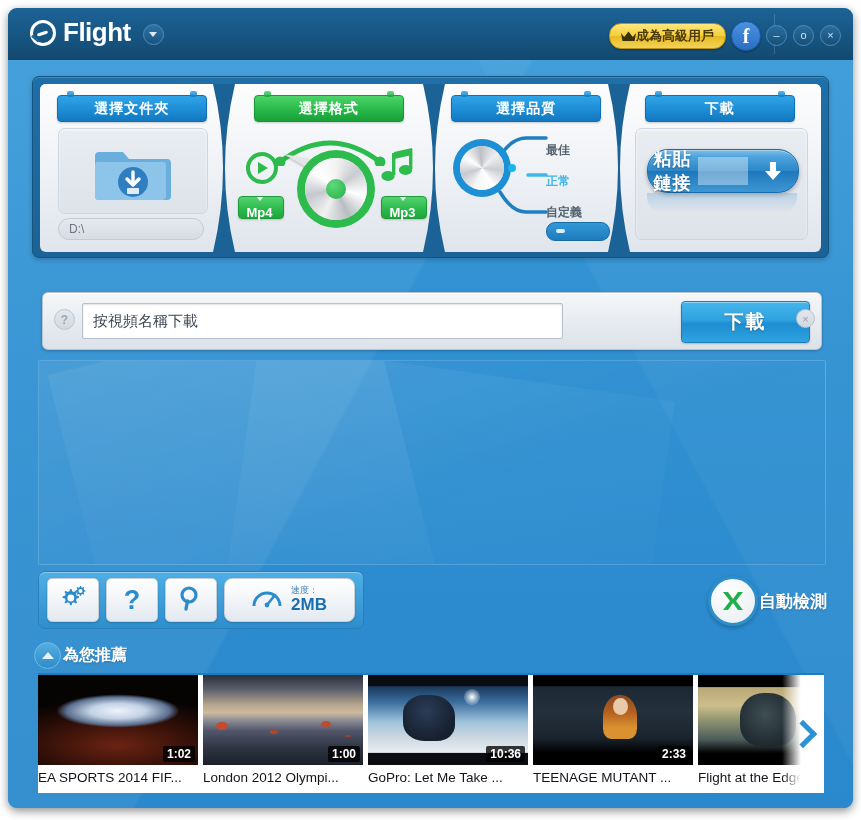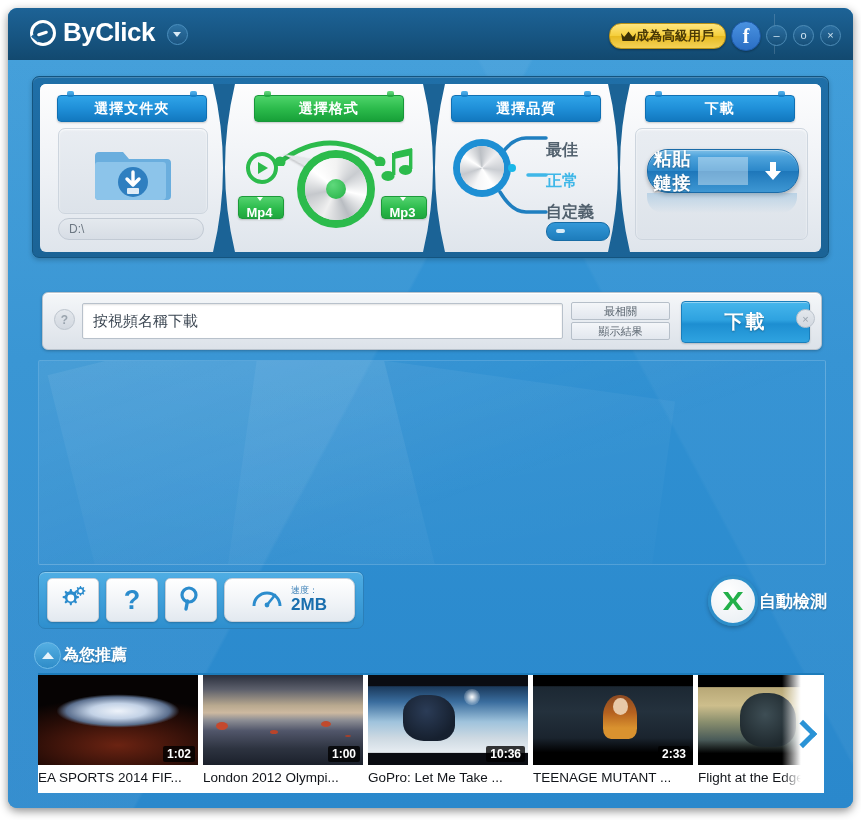--- a/index.html
+++ b/index.html
@@ -280,21 +280,21 @@
     z-index: 3;
   }
   .qual-knob-dot {
     position: absolute; left: 74px; top: 80px;
     width: 8px; height: 8px; border-radius: 50%;
     background: #19b7e8; z-index: 4;
   }
   .qual-list { position: absolute; left: 112px; top: 52px; }
   .qual-item {
     height: 28px; display: flex; align-items: center;
-    color: #52616e; font-size: 16px; font-weight: bold;
+    color: #52616e; font-size: 12px; font-weight: bold;
     margin-bottom: 3px;
     cursor: pointer;
   }
   .qual-item.active { color: #3fb7e8; }
   .qual-ticks { position: absolute; left: 64px; top: 48px; }
   .qual-slider {
     position: absolute; left: 112px; top: 138px;
     width: 62px; height: 17px; border-radius: 9px;
     background: linear-gradient(180deg,#3398d8,#1d7cbb);
     border: 1px solid #176ca5;
@@ -612,21 +612,21 @@
 </style>
 </head>
 <body>
 
 <div id="app">
   <div class="window">
 
     <div class="titlebar">
       <div class="logo-wrap">
         <span class="logo-mark"></span>
-        <span class="logo-text">ByClick</span>
+        <span class="logo-text">Flight</span>
         <span class="logo-caret">
             <i></i>
           </span>
       </div>
 
       <div class="premium-btn">
         <span class="crown">
           <svg width="15" height="11" viewBox="0 0 15 11">
               <path d="M0 2 L3.2 6 L7.5 0.6 L11.8 6 L15 2 L13.6 10 L1.4 10 Z" fill="#3b3107"></path>
             </svg>
@@ -746,24 +746,20 @@
             </span>
           </div>
           <div class="paste-refl"></div>
         </div>
       </div>
     </div>
 
     <div class="searchbar">
       <div class="help-circ">?</div>
       <input class="search-input" type="text" value="按視頻名稱下載" style="">
-      <div class="mini-btns">
-        <div class="mini-btn first">最相關</div>
-        <div class="mini-btn">顯示結果</div>
-      </div>
       <div class="dl-main-btn">下載</div>
       <div class="close-circ">×</div>
     </div>
 
     <div class="listarea"></div>
 
     <div class="toolbar">
       <div class="tb-btn">
         <span>
           <svg width="28" height="26" viewBox="0 0 28 26">

